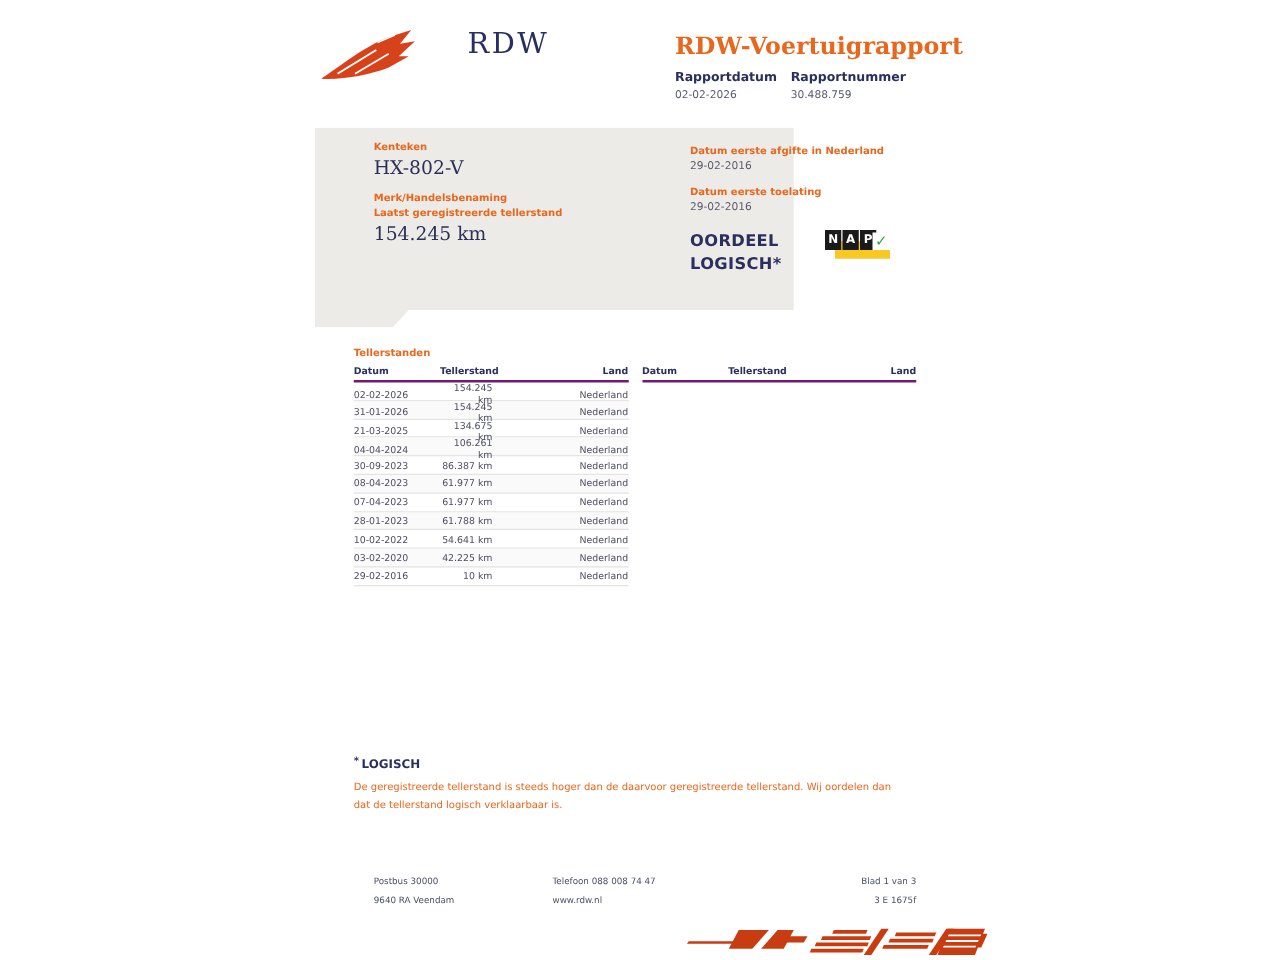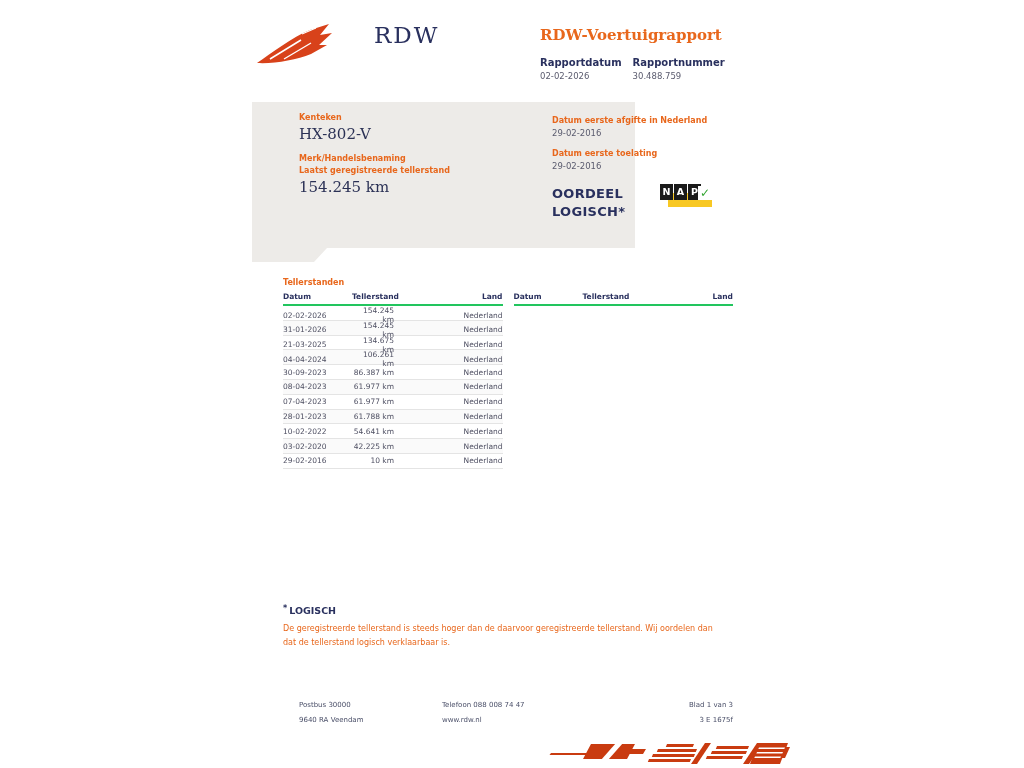--- a/index.html
+++ b/index.html
@@ -10,21 +10,21 @@
   }
 
   
   .logo-icon { position:absolute; left:254px; top:21px; width:80px; height:47px; }
   .logo-text {
     position:absolute; left:337px; top:22px;
     font-family:"DejaVu Serif", serif; font-size:23px; color:#29305e; letter-spacing:2px;margin-left:37px;
   }
   .doc-title {
     position:absolute; left:540px; top:26px;
-    font-family:"DejaVu Serif", serif; font-weight:bold; font-size:15px; color:#e8671c;
+    font-family:"DejaVu Serif", serif; font-weight:bold; font-size:19px; color:#e8671c;
   }
   .report-meta { position:absolute; left:540px; top:57px; display:flex; gap:11px; }
   .report-meta .mcol { display:flex; flex-direction:column; gap:3px; }
   .mlabel { font-size:10px; font-weight:bold; color:#29305e; }
   .mvalue { font-size:8.5px; color:#5a5b6e; }
 
   
   .vehicle-box {
     position:absolute; left:252px; top:102px; width:383px; height:160px;
     background:#edebe8;
@@ -54,21 +54,21 @@
     color:#33a532; font-size:12px; font-weight:bold; text-align:center; line-height:14px;
   }
 
   
   .tellerstanden { position:absolute; left:283px; top:278px; width:450px; }
   .section-label { font-size:8px; font-weight:bold; color:#e8671c; margin-bottom:5px; }
   .tables { display:flex; gap:11px; }
   .ttable { width:219.5px; }
   .thead {
     display:grid; grid-template-columns:69px 42px 1fr;
-    border-bottom:2px solid #22c55e; padding-bottom:3px;
+    border-bottom:2px solid #701a75; padding-bottom:3px;
   }
   .thead span { font-size:7.5px; font-weight:bold; color:#29305e; }
   .thead .hc2 { text-align:left; } .thead .hc3 { text-align:right; }
   .trow {
     display:grid; grid-template-columns:69px 42px 1fr; align-items:center;
     height:14.8px; border-bottom:1px solid #e4e4e4;
   }
   .trow:nth-child(even) { background:#fafafa; }
   .trow span { font-size:7.5px; color:#4e4f62; }
   .trow .c2 { text-align:right; }

